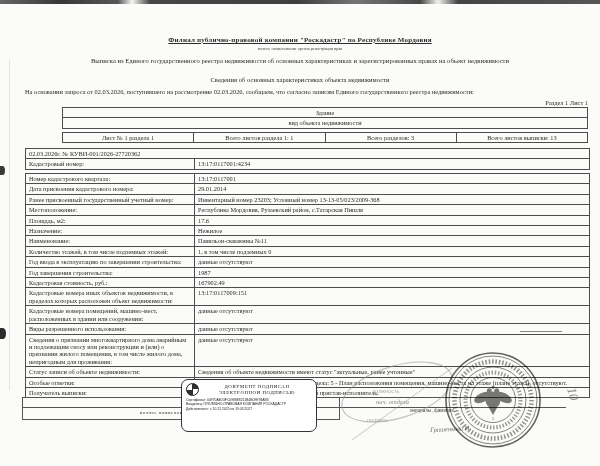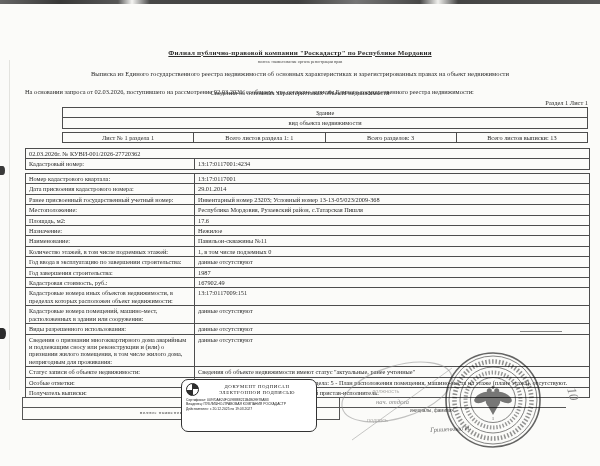--- a/index.html
+++ b/index.html
@@ -6,21 +6,21 @@
   .page{position:relative;width:600px;height:466px;background:#fbfbf9;overflow:hidden;
         font-family:"Liberation Serif","DejaVu Serif",serif;color:#2b2b2b;}
   
   .top-strip{position:absolute;top:0;left:0;width:600px;height:4px;opacity:.9;
     background:linear-gradient(90deg,#555 0,#222 60px,#444 118px,#f4f4f2 132px,#333 150px,#2a2a2a 298px,#666 356px,#333 420px,#efefec 438px,#2f2f2f 458px,#444 600px);}
   .edge-line{position:absolute;left:9px;top:60px;width:1px;height:330px;background:#e3e3df;}
   .blob1{position:absolute;left:0;top:166px;width:5px;height:9px;background:#3a3a3a;border-radius:0 50% 50% 0;}
   .blob2{position:absolute;left:0;top:328px;width:6px;height:11px;background:#2c2c2c;border-radius:0 50% 50% 0;}
   .dash-right{position:absolute;left:520px;top:331px;width:42px;height:1px;background:#555;opacity:.7;}
   
-  .hdr{position:absolute;left:0;width:600px;text-align:center;margin-top:13px;}
+  .hdr{position:absolute;left:0;width:600px;text-align:center;}
   .org{top:36px;font-size:7px;font-weight:bold;text-decoration:underline;letter-spacing:.2px;}
   .org-cap{top:46px;font-size:4.2px;color:#444;}
   .doc-title{top:57px;font-size:6.6px;padding:0 70px;width:460px;left:0;}
   .sec-title{top:76px;font-size:6.6px;}
   .req-line{position:absolute;left:25px;right:10px;top:88px;font-size:6.4px;text-align:left;}
   .sec-page{position:absolute;right:12px;top:99px;font-size:6.4px;}
   
   .tbl{position:absolute;border:1px solid #4d4d4d;}
   .t-row{display:flex;border-top:1px solid #4d4d4d;}
   .t-row:first-child{border-top:0;}

